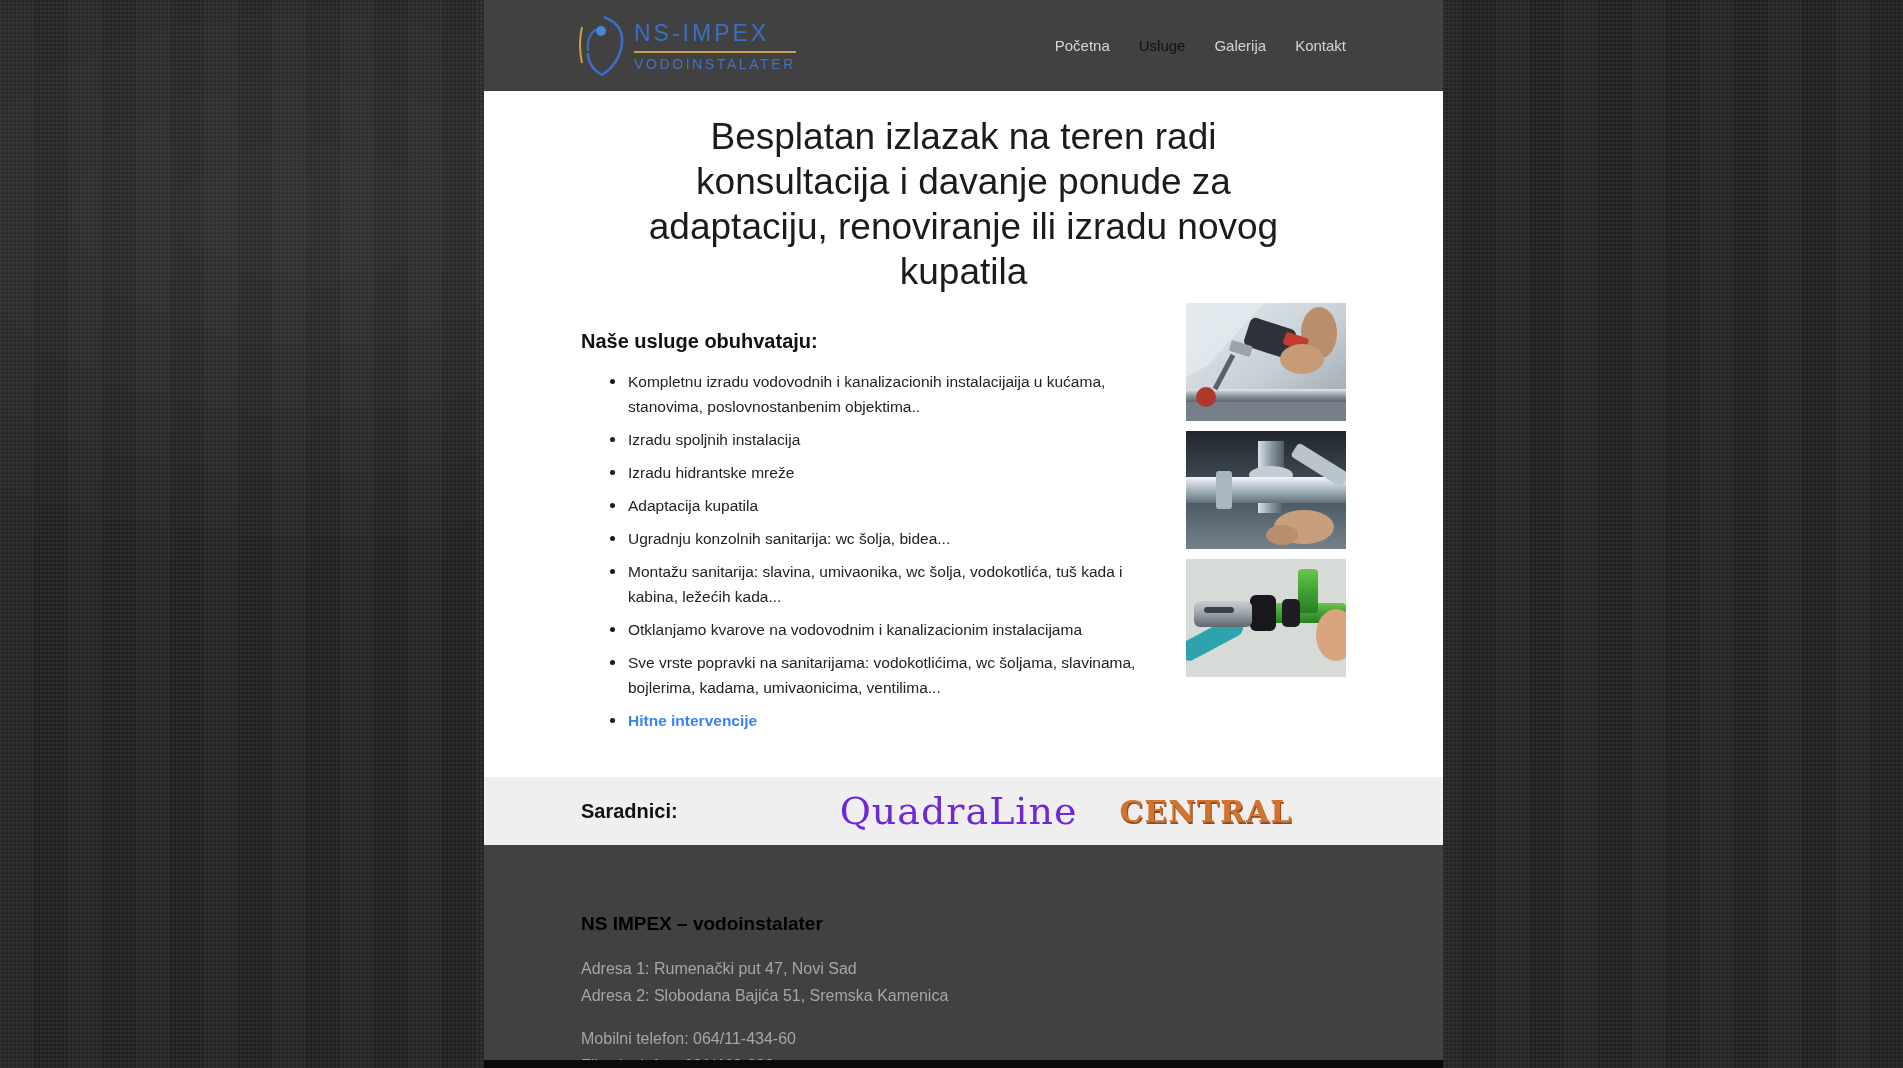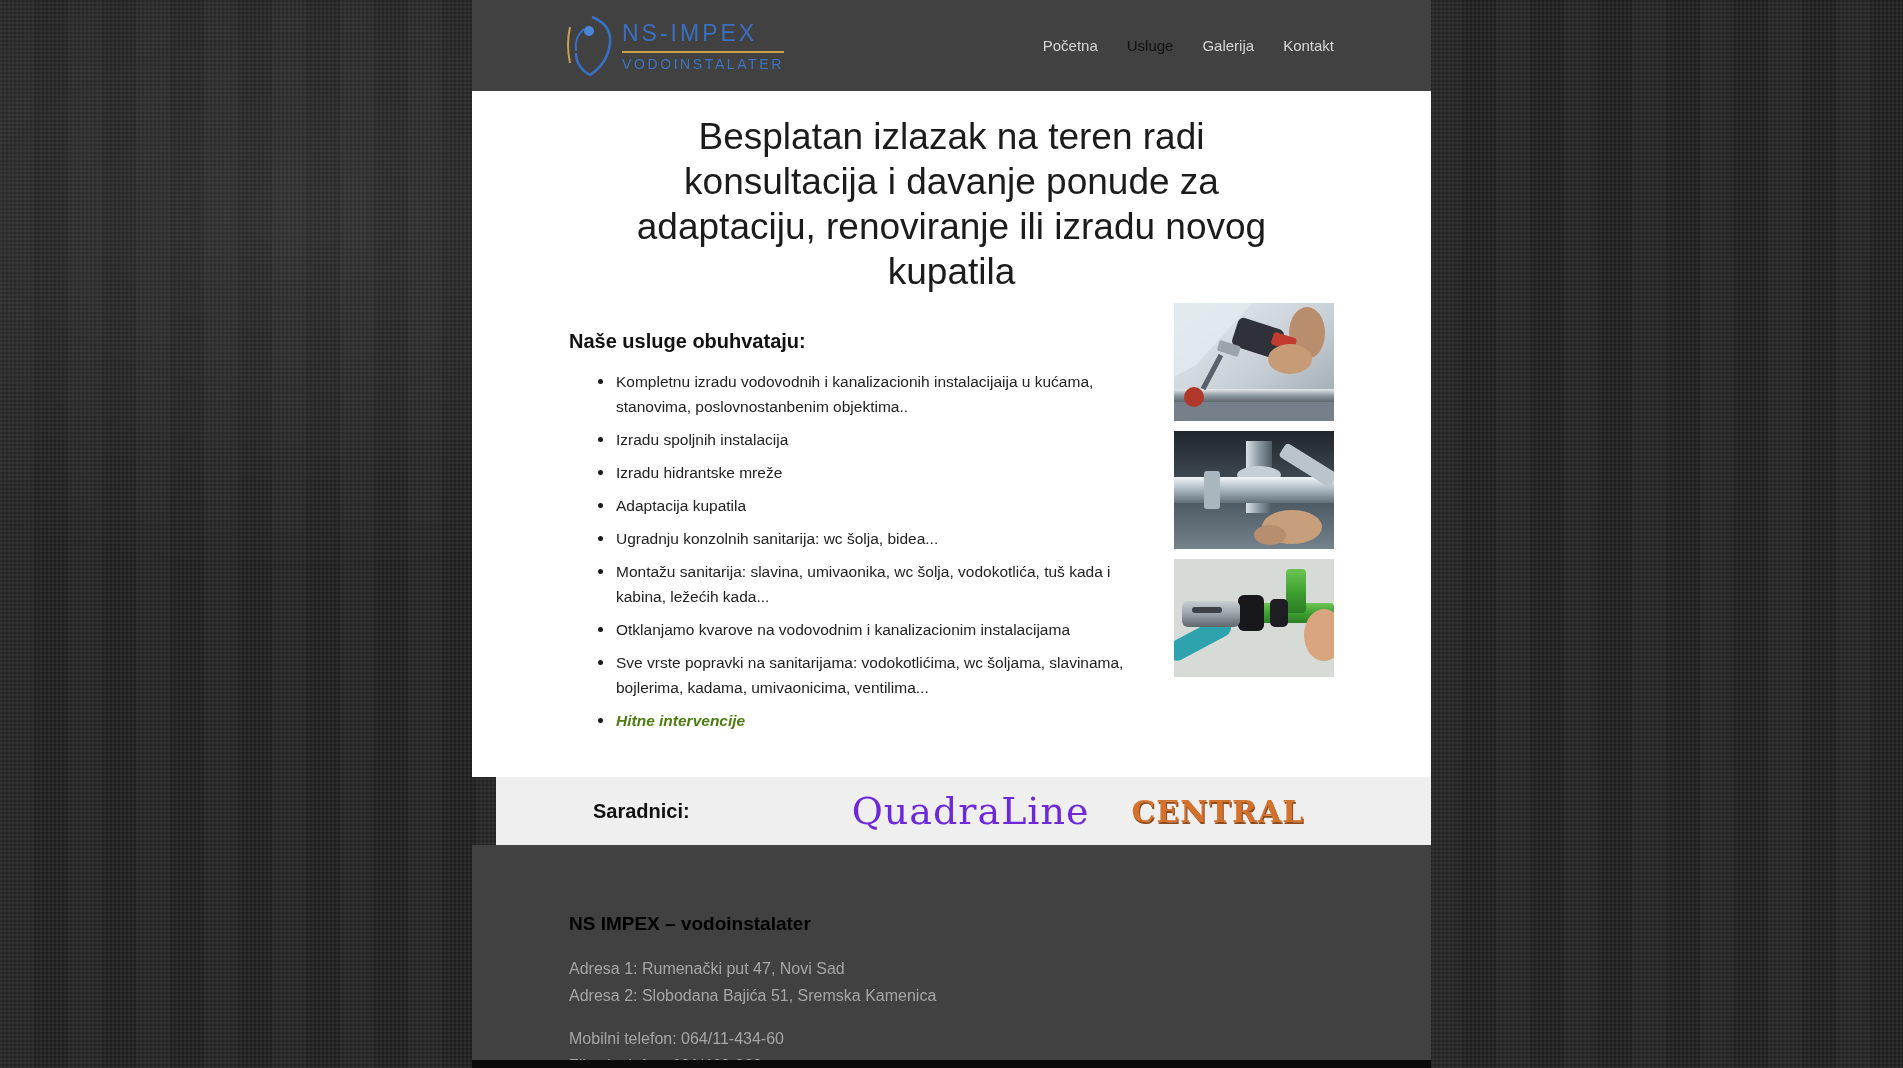--- a/index.html
+++ b/index.html
@@ -7,21 +7,21 @@
   body {
     font-family:"Liberation Sans", sans-serif;
     background-color:#1f1f1f;
     background-image:
       radial-gradient(ellipse 1000px 560px at 16% 20%, rgba(255,255,255,0.06), rgba(0,0,0,0) 65%),
       repeating-linear-gradient(90deg, rgba(255,255,255,0.035) 0 2px, rgba(0,0,0,0) 2px 4px),
       repeating-linear-gradient(0deg, rgba(255,255,255,0.035) 0 2px, rgba(0,0,0,0) 2px 4px),
       repeating-linear-gradient(90deg, rgba(255,255,255,0.018) 0 34px, rgba(0,0,0,0.025) 34px 68px);
   }
   .page { position:relative; width:1903px; height:1068px; }
-  .site { position:absolute; left:472px; top:0; width:959px; height:900px; }
+  .site { position:absolute; left:484px; top:0; width:959px; height:900px; }
 
   
   .header {
     height:91px; background:#414141;
     display:flex; align-items:center; justify-content:space-between;
     padding:0 97px 0 90px;
   }
   .logo { display:flex; align-items:center; cursor:pointer; }
   .logo-mark { width:54px; height:62px; margin-right:6px; }
   .logo-text { display:flex; flex-direction:column; }
@@ -44,29 +44,29 @@
   .services { margin:16px 0 0 126px; width:556px; list-style:none; }
   .services li {
     position:relative; padding-left:18px; margin-bottom:8px;
     font-size:15.5px; line-height:25px; color:#222;
   }
   .services li::before {
     content:""; position:absolute; left:0; top:10px;
     width:5px; height:5px; border-radius:50%; background:#1a1a1a;
   }
   .services li.link-item a {
-    color:#4d7c0f; font-weight:bold; font-style:italic; text-decoration:none; cursor:pointer;
+    color:#3b82f6; font-weight:bold; text-decoration:none; cursor:pointer;
   }
   .photos { position:absolute; top:212px; right:97px; width:160px; }
   .photo { width:160px; height:118px; margin-bottom:10px; display:block; }
 
   
   .partners {
     height:68px; background:#efefef;
-    display:flex; align-items:center; padding-left:97px;margin-left:24px;
+    display:flex; align-items:center; padding-left:97px;
   }
   .partners-label { font-size:20px; font-weight:bold; color:#111; }
   .partner-quadraline {
     margin-left:162px; font-family:"DejaVu Serif", serif;
     font-size:38px; color:#6d28d9; letter-spacing:1px;
   }
   .partner-central {
     margin-left:42px; font-family:"DejaVu Serif", serif; font-weight:bold;
     font-size:30px; letter-spacing:1px; color:#d3722c;
     text-shadow:1px 2px 0 #8f4a1b;

